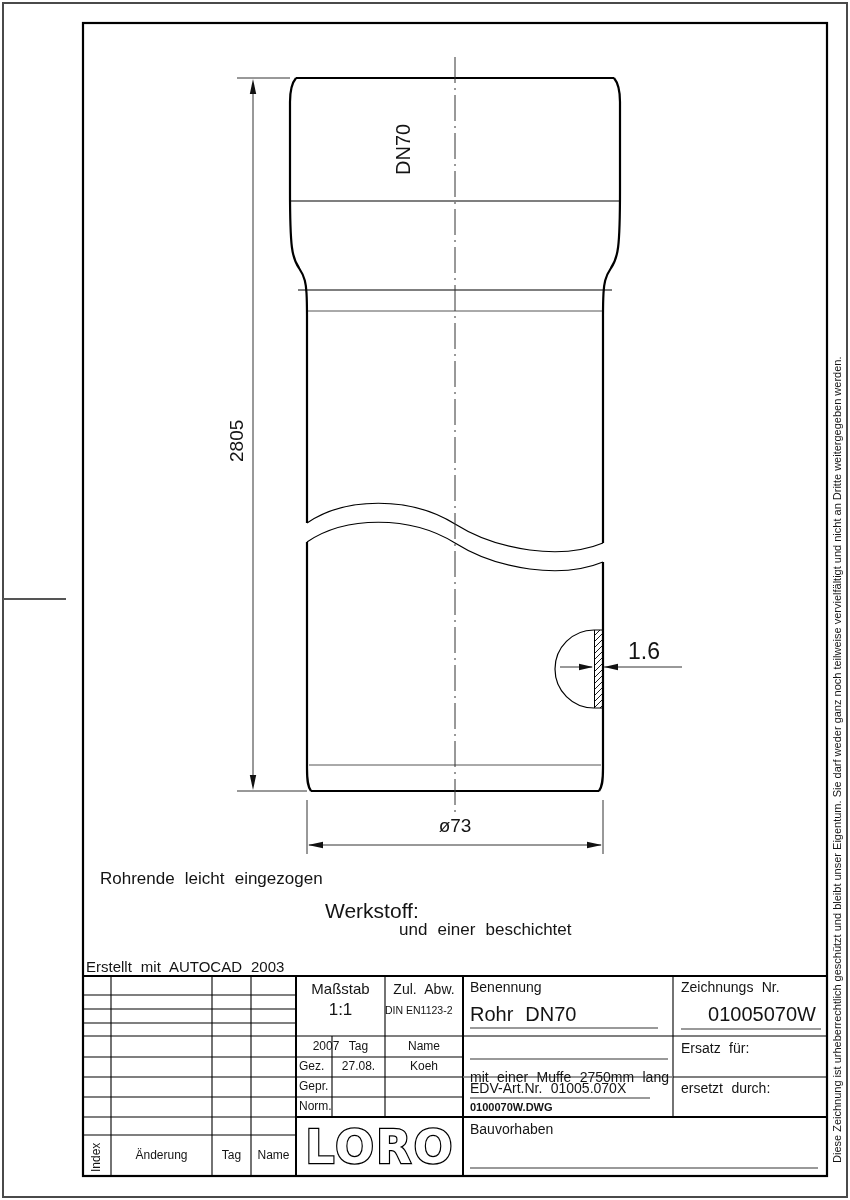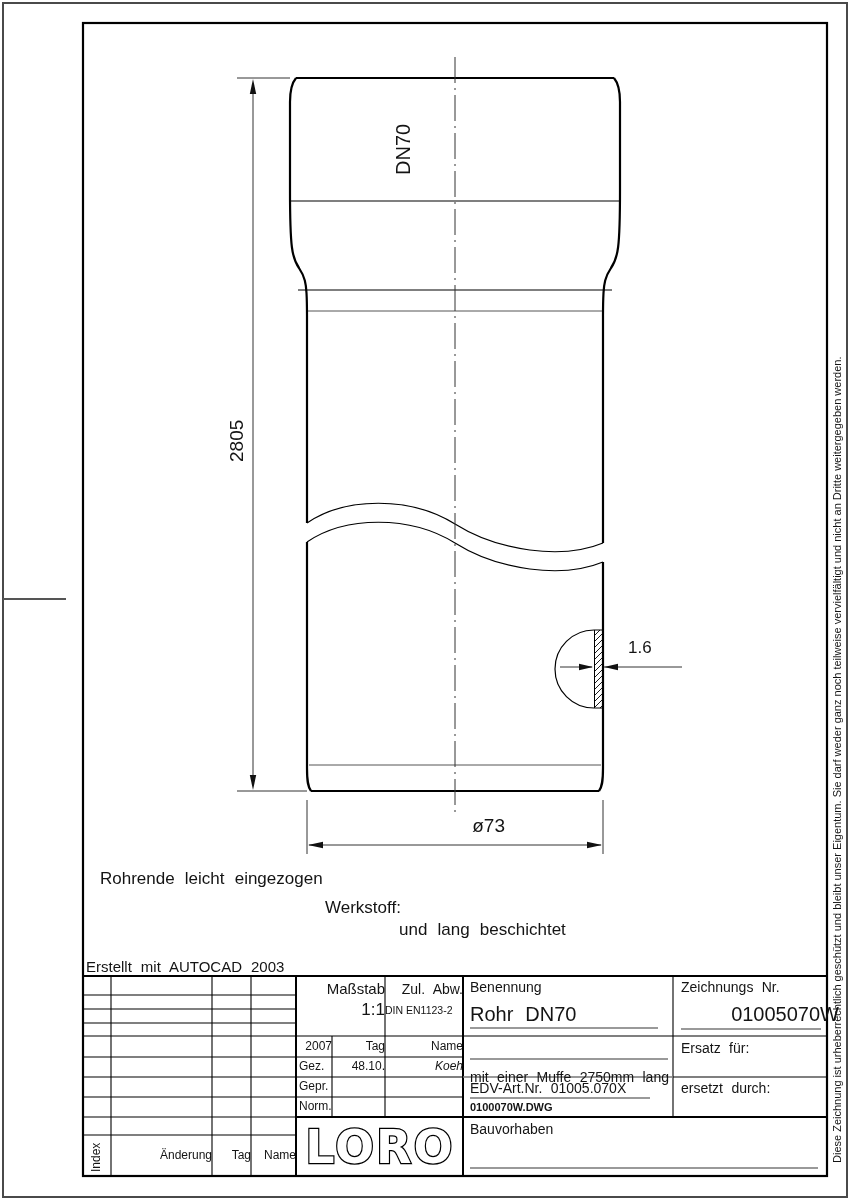--- a/index.html
+++ b/index.html
@@ -1,20 +1,20 @@
 <!DOCTYPE html>
 <html><head>
 <meta charset="utf-8">
 <style>
   html,body{margin:0;padding:0;background:#e8e8e8;}
   .page{position:relative;width:850px;height:1200px;background:#fff;overflow:hidden;
         font-family:"Liberation Sans",sans-serif;color:#111;}
   svg{position:absolute;left:0;top:0;}
   .t{position:absolute;white-space:nowrap;color:#141414;line-height:1.1;}
-  .c{text-align:right;}
+  .c{text-align:center;}
   .ws{word-spacing:0.32em;}
   .rot{transform:rotate(-90deg);transform-origin:0 0;}
   .small{font-size:12px;}
 </style>
 </head>
 <body>
 
 <div class="page">
 
   <svg width="850" height="1200" viewBox="0 0 850 1200">
@@ -111,40 +111,40 @@
         <line x1="470" y1="1168" x2="818" y2="1168"></line>
       </g>
     </g>
 
     <text x="380" y="1163" text-anchor="middle" style="font-family:'DejaVu Sans',sans-serif;font-size:46px;font-weight:bold;letter-spacing:2px;
                  fill:#fff;stroke:#000;stroke-width:2.4;paint-order:stroke;">LORO</text>
   </svg>
 
   <div class="t rot" style="left:392px;top:175px;font-size:20px;">DN70</div>
   <div class="t rot" style="left:227px;top:462px;font-size:19px;">2805</div>
-  <div class="t" style="left:628px;top:639px;font-size:17px;">1.6</div>
+  <div class="t" style="left:628px;top:639px;font-size:23px;">1.6</div>
   <div class="t c" style="left:405px;top:816px;width:100px;font-size:19px;">ø73</div>
 
   <div class="t ws" style="left:100px;top:870px;font-size:17px;">Rohrende leicht eingezogen</div>
-  <div class="t ws" style="left:325px;top:899px;font-size:17px;">Werkstoff:</div>
-  <div class="t ws" style="left:399px;top:921px;font-size:17px;">und lang beschichtet</div>
+  <div class="t ws" style="left:325px;top:899px;font-size:21px;">Werkstoff:</div>
+  <div class="t ws" style="left:399px;top:921px;font-size:17px;">und einer beschichtet</div>
   <div class="t ws" style="left:86px;top:959px;font-size:15px;">Erstellt mit AUTOCAD 2003</div>
 
   <div class="t c ws" style="left:296px;top:981px;width:89px;font-size:15px;">Maßstab</div>
   <div class="t c" style="left:296px;top:1001px;width:89px;font-size:17px;">1:1</div>
   <div class="t c ws" style="left:385px;top:982px;width:78px;font-size:14px;">Zul. Abw.</div>
   <div class="t c" style="left:385px;top:1005px;width:59px;font-size:10.5px;">DIN EN1123-2</div>
 
-  <div class="t c small" style="left:296px;top:1040px;width:36px;">2007</div>
+  <div class="t c small" style="left:296px;top:1040px;width:60px;">2007</div>
   <div class="t c small" style="left:332px;top:1040px;width:53px;">Tag</div>
   <div class="t c small" style="left:385px;top:1040px;width:78px;">Name</div>
 
   <div class="t small" style="left:299px;top:1060px;">Gez.</div>
-  <div class="t c small" style="left:332px;top:1060px;width:53px;">48.10.</div>
-  <div class="t c small" style="left:385px;top:1060px;width:78px;font-style:italic;">Koeh</div>
+  <div class="t c small" style="left:332px;top:1060px;width:53px;">27.08.</div>
+  <div class="t c small" style="left:385px;top:1060px;width:78px;">Koeh</div>
   <div class="t small" style="left:299px;top:1080px;">Gepr.</div>
   <div class="t small" style="left:299px;top:1100px;">Norm.</div>
 
   <div class="t ws" style="left:470px;top:980px;font-size:14px;">Benennung</div>
   <div class="t ws" style="left:470px;top:1003px;font-size:20px;">Rohr DN70</div>
   <div class="t ws" style="left:681px;top:980px;font-size:14px;">Zeichnungs Nr.</div>
   <div class="t c" style="left:673px;top:1003px;width:154px;font-size:20px;padding-left:12px;">01005070W</div>
 
   <div class="t ws" style="left:470px;top:1070px;font-size:14px;">mit einer Muffe 2750mm lang</div>
   <div class="t ws" style="left:470px;top:1081px;font-size:14px;">EDV-Art.Nr. 01005.070X</div>

